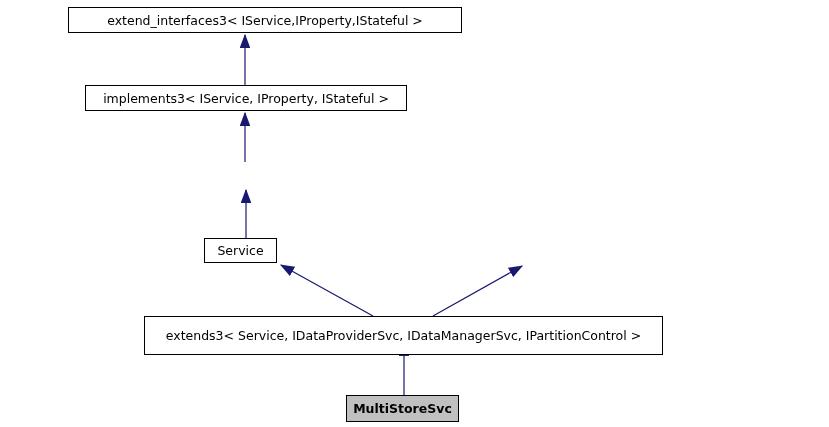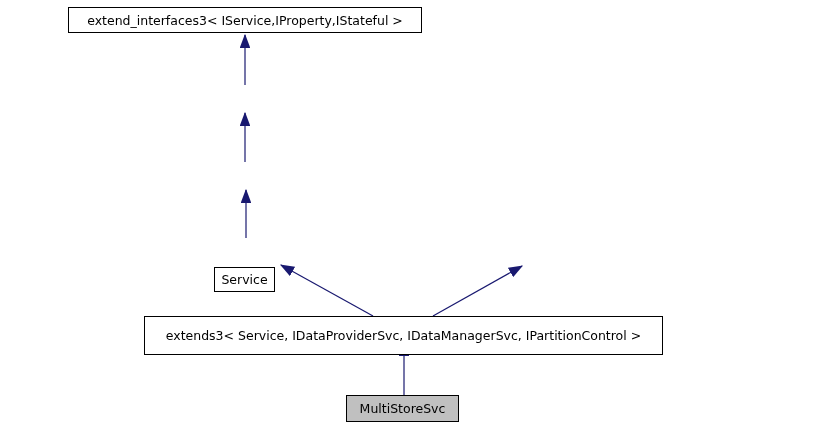--- a/index.html
+++ b/index.html
@@ -33,26 +33,27 @@
     display: flex;
     align-items: center;
     justify-content: center;
     white-space: nowrap;
     cursor: pointer;
   }
   .node.current {
     background: #c0c0c0;
     border-width: 1.5px;
     cursor: default;
+    font-weight: bold;
   }
   
-  .n0 { left: 68px;  top: 7px;   width: 354px; height: 26px; }
+  .n0 { left: 68px;  top: 7px;   width: 394px; height: 26px; }
   .n1 { left: 85px;  top: 85px;  width: 322px; height: 26px; }
   .n2 { left: 3px;   top: 162px; width: 482px; height: 26px; }
-  .n3 { left: 214px; top: 238px; width: 61px;  height: 25px; margin-top: 29px; }
+  .n3 { left: 204px; top: 238px; width: 73px;  height: 25px; }
   .n4 { left: 304px; top: 238px; width: 514px; height: 26px; }
   .n5 { left: 144px; top: 316px; width: 519px; height: 39px; }
   .n6 { left: 346px; top: 395px; width: 113px; height: 27px; }
 </style>
 </head>
 <body>
 
 <div class="canvas">
 
   <svg class="edges" width="829" height="427" viewBox="0 0 829 427" xmlns="http://www.w3.org/2000/svg">
@@ -64,20 +65,21 @@
     <line x1="245" y1="85" x2="245" y2="35" stroke="#191970" stroke-width="1.2" marker-end="url(#arrowhead)"></line>
     <line x1="245" y1="162" x2="245" y2="113" stroke="#191970" stroke-width="1.2" marker-end="url(#arrowhead)"></line>
     <line x1="246" y1="238" x2="246" y2="190" stroke="#191970" stroke-width="1.2" marker-end="url(#arrowhead)"></line>
     <line x1="373" y1="316" x2="281" y2="265" stroke="#191970" stroke-width="1.2" marker-end="url(#arrowhead)"></line>
     <line x1="433" y1="316" x2="522" y2="266" stroke="#191970" stroke-width="1.2" marker-end="url(#arrowhead)"></line>
     <line x1="404" y1="395" x2="404" y2="343" stroke="#191970" stroke-width="1.2" marker-end="url(#arrowhead)"></line>
   </svg>
 
   <div class="node n0">extend_interfaces3&lt; IService,IProperty,IStateful &gt;</div>
 
+  <div class="node n1">implements3&lt; IService, IProperty, IStateful &gt;</div>
 
 
   <div class="node n3">Service</div>
 
 
   <div class="node n5">extends3&lt; Service, IDataProviderSvc, IDataManagerSvc, IPartitionControl &gt;</div>
 
   <div class="node n6 current">MultiStoreSvc</div>
 
 </div>

